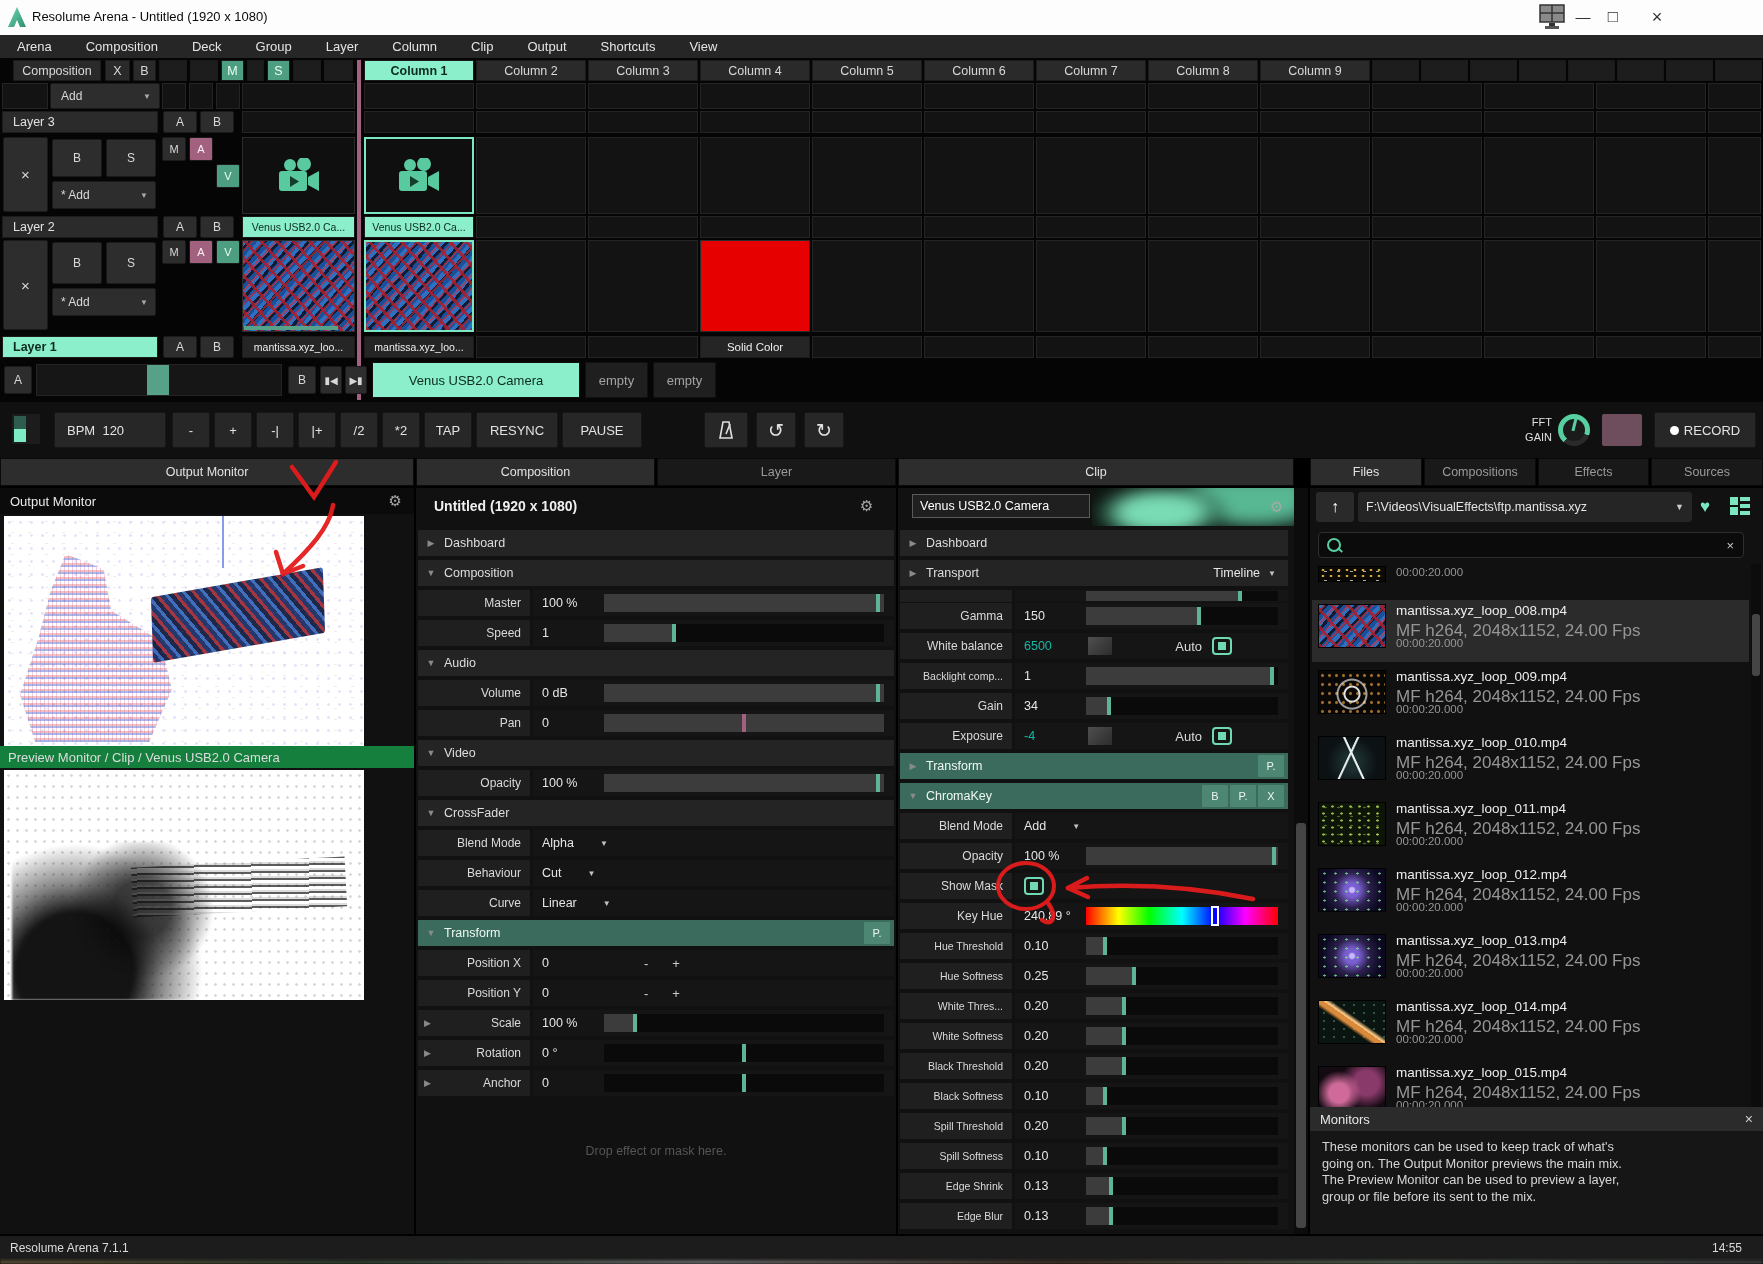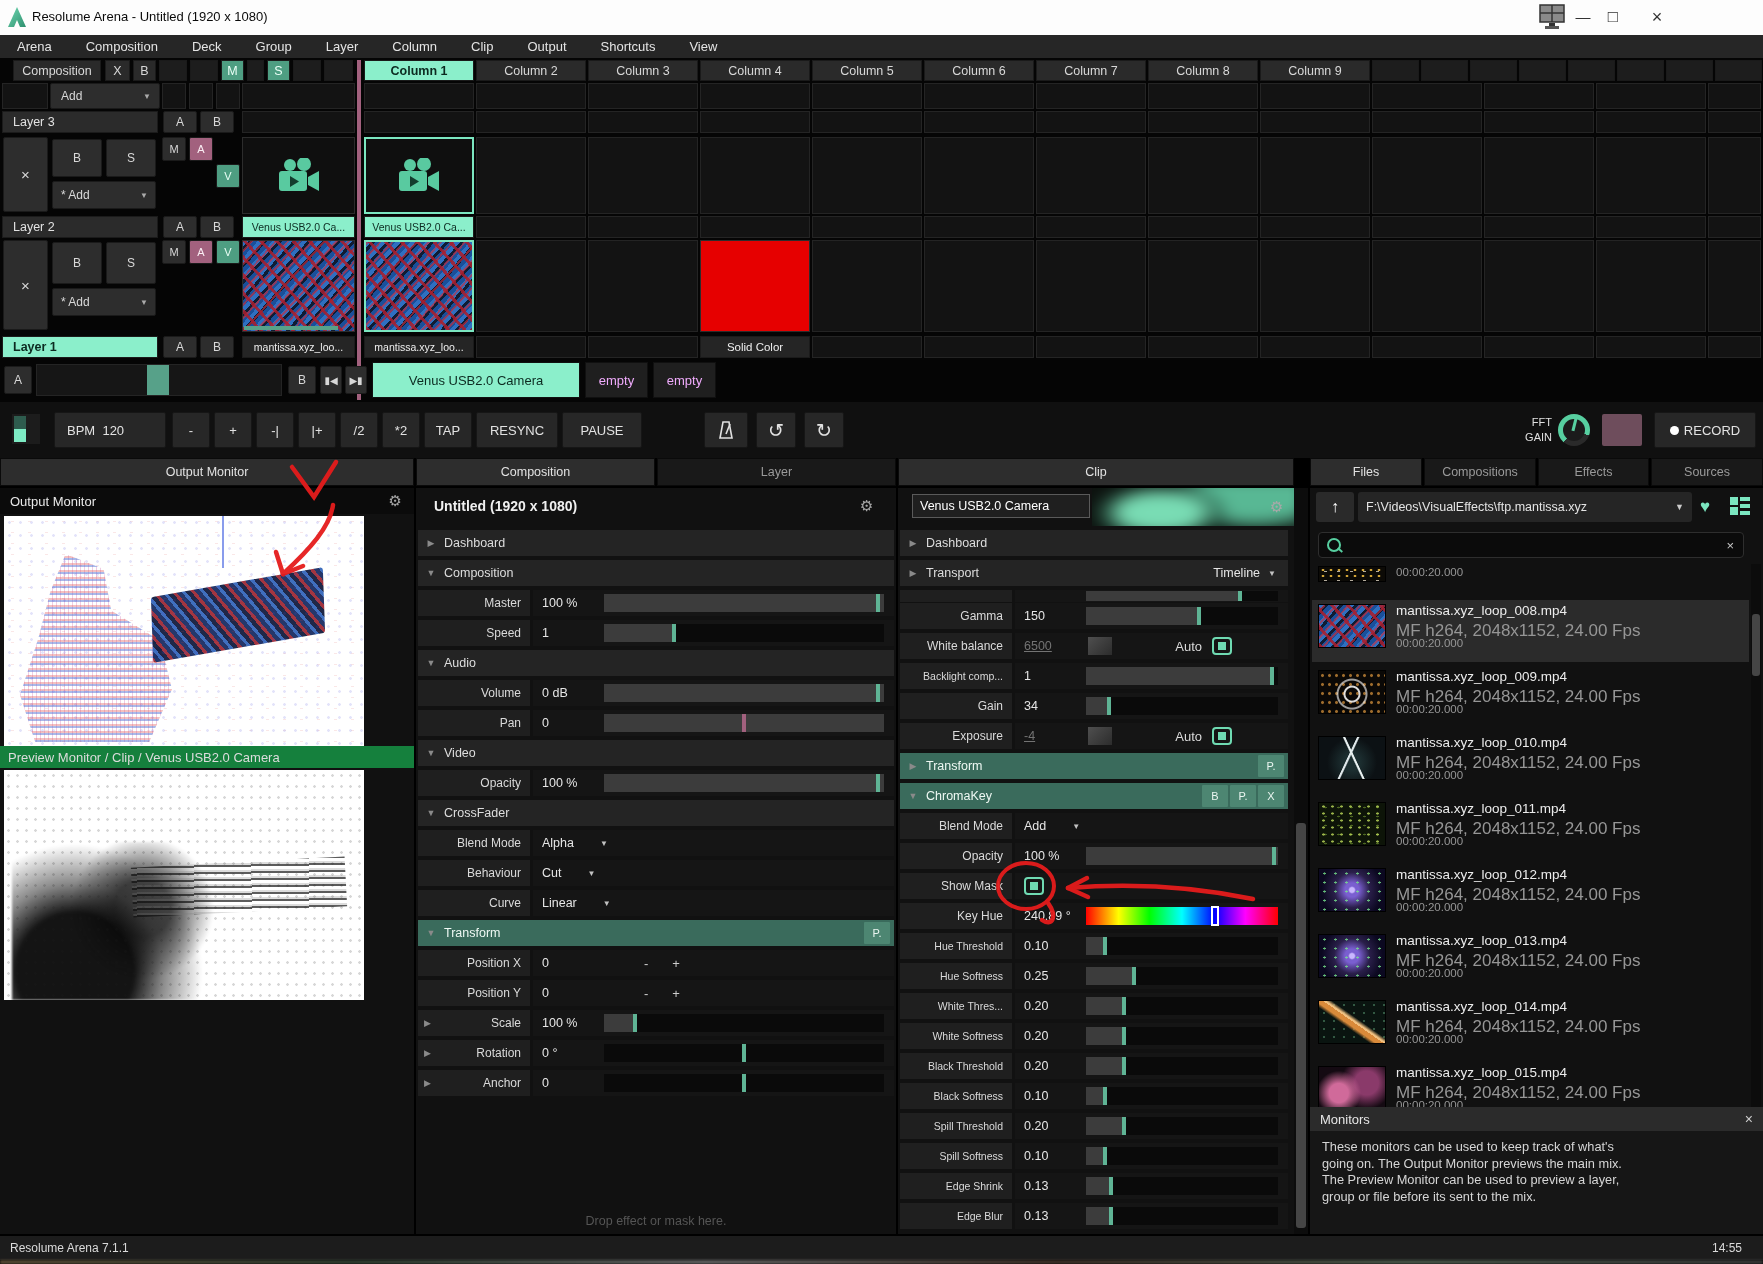--- a/index.html
+++ b/index.html
@@ -37,21 +37,21 @@
      repeating-linear-gradient(48deg, rgba(170,30,45,.85) 0 3px, transparent 3px 12px),
      repeating-linear-gradient(-48deg, rgba(205,45,60,.6) 0 2px, transparent 2px 9px),
      repeating-linear-gradient(132deg, #2f6fc0 0 4px, #101c33 4px 7px, #1a4f9a 7px 11px),#0d1630;}
   #divider-pink{left:357px;top:2px;width:4px;height:340px;background:#a2617e;}
   .camico{width:52px;height:36px;}
   .prog{position:absolute;left:1px;bottom:1px;height:4px;background:#57a189;}
   
   .xftrack{position:absolute;background:#161616;border:1px solid #242424;box-sizing:border-box;}
   .xfthumb{position:absolute;background:#57a189;}
   .activeclip{position:absolute;display:flex;align-items:center;justify-content:center;font-size:13px;
-              background:#1f1f1f;color:#f0abfc;border:1px solid #101010;box-sizing:border-box;}
+              background:#1f1f1f;color:#a3a3a3;border:1px solid #101010;box-sizing:border-box;}
   .activeclip.mint{background:#8BEFCB;color:#0c2a20;}
   
   #bpmbar{left:0;top:402px;width:1763px;height:56px;background:#101010;}
   .tbtn{position:absolute;top:10px;height:36px;background:#272727;border:1px solid #161616;border-radius:2px;
         color:#e2e2e2;font-size:13px;display:flex;align-items:center;justify-content:center;box-sizing:border-box;}
   #stateico{left:12px;top:12px;width:28px;height:30px;background:#1c1c1c;}
   #stateico .a{position:absolute;left:2px;top:2px;width:12px;height:13px;background:#2e5c4e;}
   #stateico .b{position:absolute;left:2px;top:15px;width:12px;height:13px;background:#7debc4;}
   #fftknob{left:1558px;top:12px;width:32px;height:32px;border-radius:50%;
            background:conic-gradient(from 220deg,#57cfa0 0 250deg,#2a2a2a 250deg 360deg);}
@@ -92,21 +92,21 @@
   .speck2{position:absolute;inset:0;opacity:.35;background-image:
       radial-gradient(rgba(30,30,30,.5) 1px,transparent 1.4px);background-size:9px 11px;}
   
   .prow{position:absolute;height:26px;display:flex;}
   .rlabel{width:112px;background:#1f1f1f;color:#dadada;display:flex;align-items:center;justify-content:flex-end;
           padding-right:9px;box-sizing:border-box;font-size:12px;text-align:center;}
   .rlabel.small{font-size:10.5px;font-stretch:condensed;}
   .rlabel .xarrow{margin-right:auto;margin-left:6px;color:#8a8a8a;font-size:9px;}
   .rbody{flex:1;background:#151515;margin-left:3px;display:flex;align-items:center;}
   .rvalue{width:62px;padding-left:9px;font-size:12.5px;color:#e6e6e6;white-space:nowrap;}
-  .rvalue.dim{color:#737373;text-decoration:underline;}
+  .rvalue.dim{color:#14b8a6;}
   .rslider{flex:1;height:18px;background:#0a0a0a;position:relative;margin-right:10px;}
   .rfill{position:absolute;left:0;top:0;height:18px;background:#3c3c3c;}
   .rmark{position:absolute;top:0;width:4px;height:18px;background:#5fb495;}
   .rmark.pink{background:#a2617e;}
   .huegrad{flex:1;height:18px;position:relative;margin-right:10px;
      background:linear-gradient(to right,#f00,#ff0 17%,#0f0 33%,#0ff 50%,#00f 67%,#f0f 83%,#f00);}
   .huemark{position:absolute;top:-1px;width:8px;height:20px;border:2px solid #fff;box-sizing:border-box;background:transparent;}
   .secrow{position:absolute;height:26px;background:#242424;display:flex;align-items:center;color:#dedede;font-size:12.5px;}
   .secrow .arr{width:26px;text-align:center;color:#8a8a8a;font-size:9px;}
   .secrow.teal{background:#3a6b5c;color:#eef8f3;}
@@ -482,21 +482,21 @@
       <div class="sil2"></div>
       <div class="smear2"></div>
       <div class="speck2"></div>
     </div>
   </div>
 
   <div class="panel" style="left:416px;width:480px">
     <div class="abs" style="left:18px;top:10px;font-size:14px;font-weight:bold;color:#f0f0f0">Untitled (1920 x 1080)</div>
     <div class="abs gear" style="left:444px;top:9px">⚙</div>
     <div id="comp-rows"></div>
-    <div class="drop-hint" style="top:726px">Drop effect or mask here.</div>
+    <div class="drop-hint" style="top:656px">Drop effect or mask here.</div>
   <div class="secrow" style="left: 2px; top: 42px; width: 476px;">
         <div class="arr">▶</div>
         <div>Dashboard</div>
         <div class="secright"></div>
       </div>
       <div class="secrow" style="left: 2px; top: 72px; width: 476px;">
         <div class="arr">▼</div>
         <div>Composition</div>
         <div class="secright"></div>
       </div>

